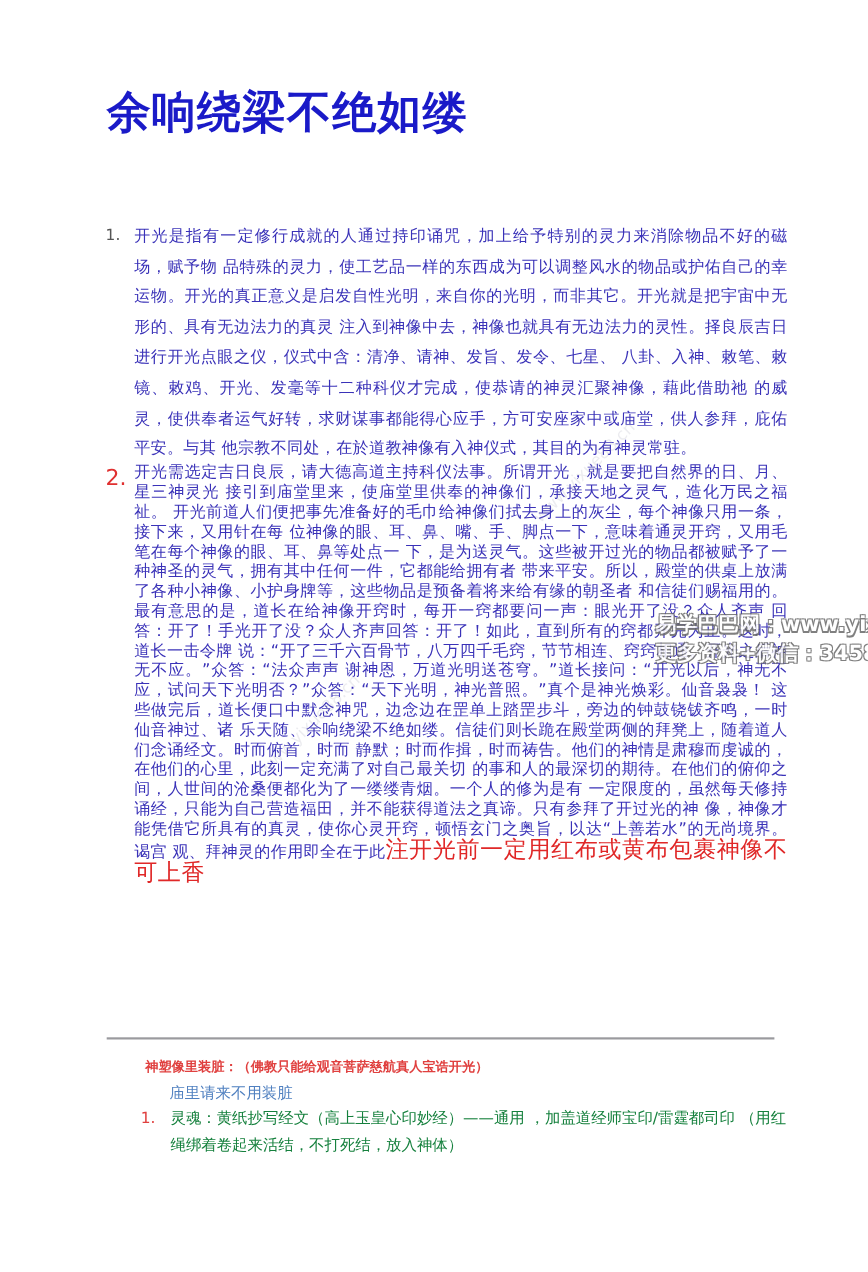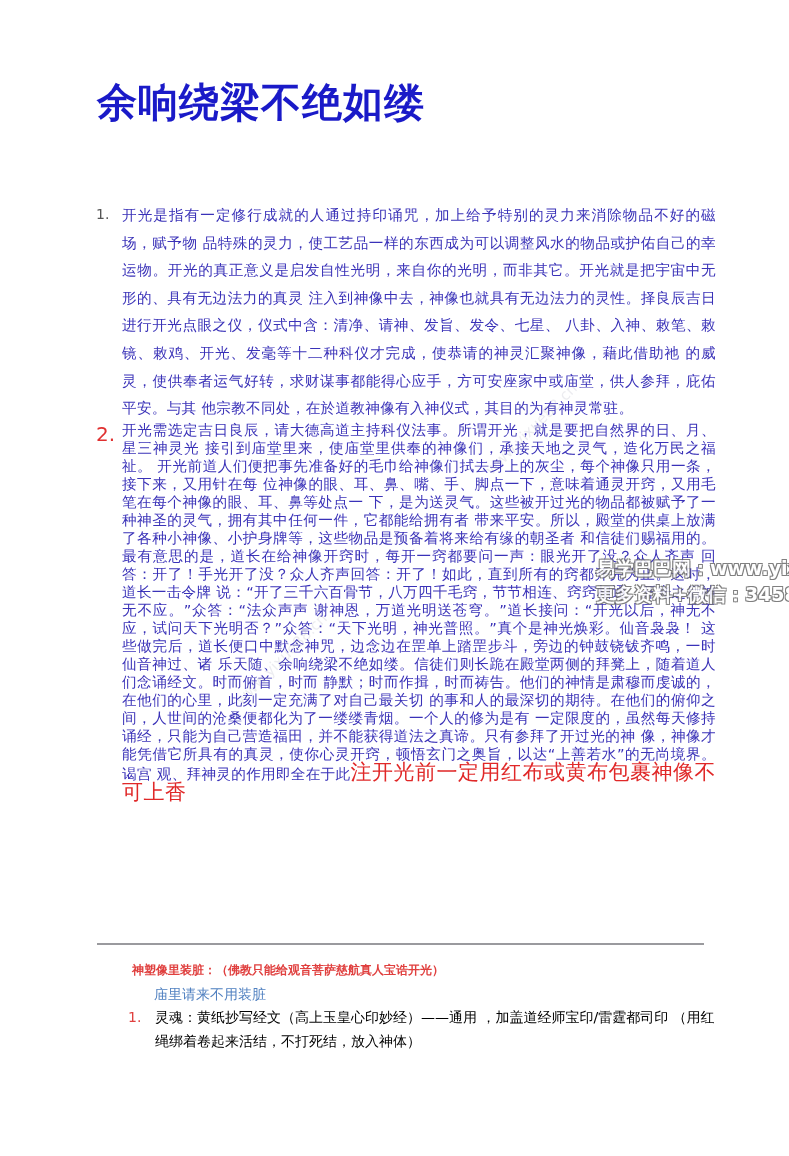--- a/index.html
+++ b/index.html
@@ -93,21 +93,21 @@
     }
     .sub-list .num {
       width: 27px;
       flex: none;
       color: #e0403f;
       font-size: 14px;
       line-height: 24px;
     }
     .sub-list .body {
       flex: 1;
-      color: #000000;
+      color: #15803d;
       font-size: 14px;
       line-height: 24px;
     }
     .wm-box {
       position: absolute;
       left: 596px;
       top: 555px;
       font-size: 19px;
       line-height: 26px;
       color: #ffffff;

